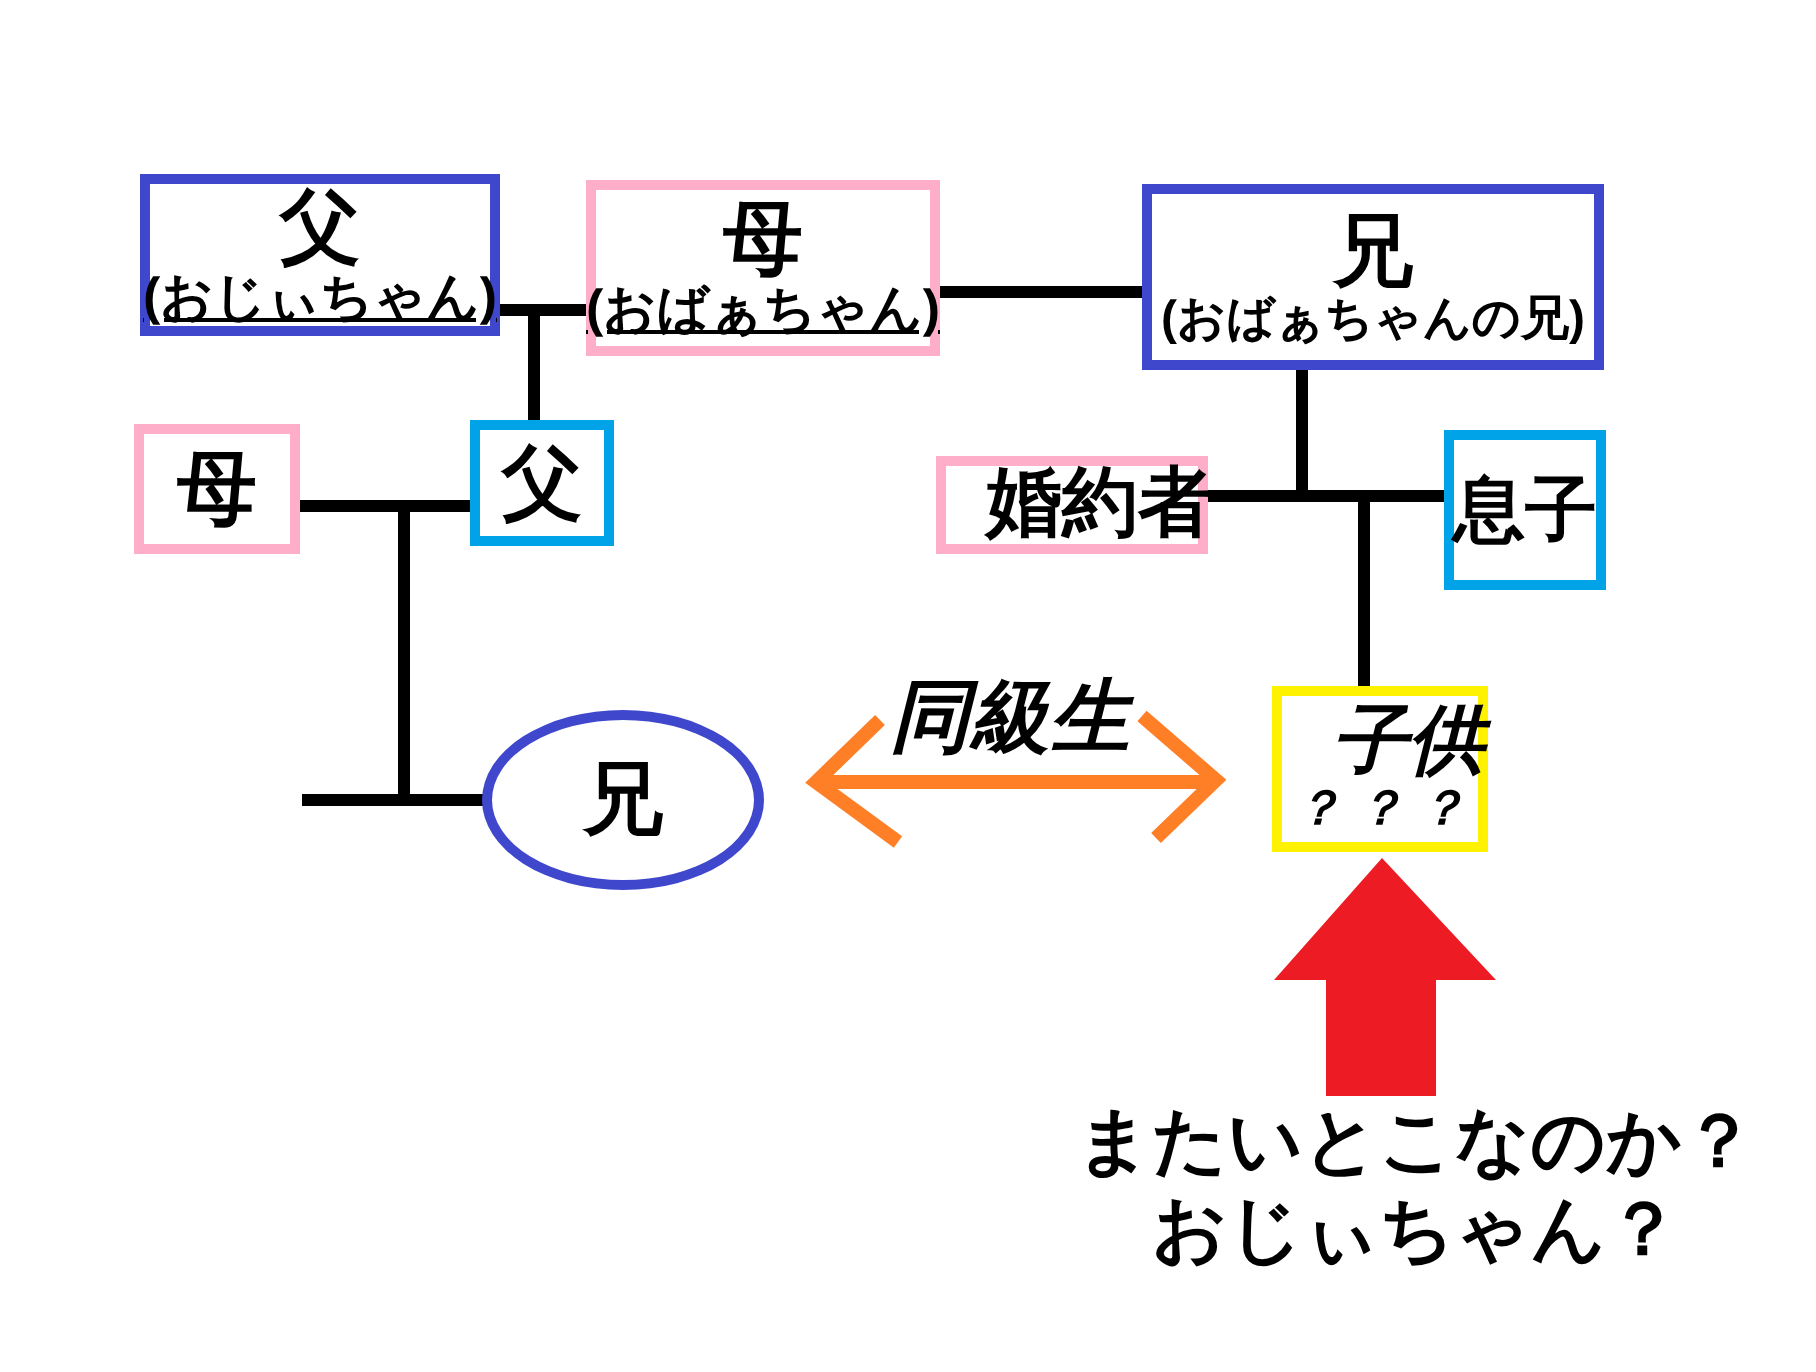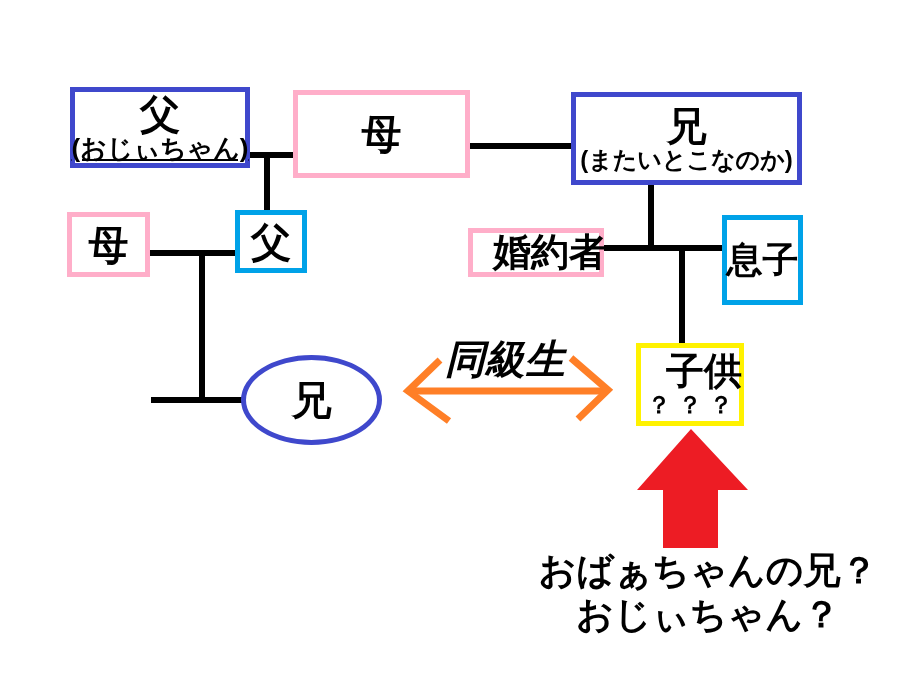--- a/index.html
+++ b/index.html
@@ -38,22 +38,22 @@
   .yellow { border-color: #FFF200; }
   .green  { border-color: #22B14C; }
   .ellipse { border-radius: 50%; }
 
   .n-grandfather { left: 70px;  top: 87px;  width: 180px; height: 81px; }
   .n-grandmother { left: 293px; top: 90px;  width: 177px; height: 88px; }
   .n-grandma-bro { left: 571px; top: 92px;  width: 231px; height: 93px; }
   .n-mother      { left: 67px;  top: 212px; width: 83px;  height: 65px; }
   .n-father      { left: 235px; top: 210px; width: 72px;  height: 63px; }
   .n-fiancee     { left: 468px; top: 228px; width: 136px; height: 49px; }
-  .n-son         { left: 722px; top: 215px; width: 81px;  height: 90px; }
-  .n-child       { left: 636px; top: 343px; width: 108px; height: 83px; }
+  .n-son         { left: 722px; top: 215px; width: 81px;  height: 80px; }
+  .n-child       { left: 636px; top: 343px; width: 108px; height: 83px; font-style: italic; }
   .n-myself      { left: 41px;  top: 355px; width: 112px; height: 86px; }
   .n-brother     { left: 241px; top: 355px; width: 141px; height: 90px; }
 
   .label-xl  { font-size: 40px; }
   .label-lg  { font-size: 38px; margin-left: 28px; }
   .label-md  { font-size: 36px; }
   .label-sub { font-size: 26px; text-decoration: underline; }
   .label-sub-sm { font-size: 24px; }
   .label-qqq { font-size: 24px; letter-spacing: 7px; text-indent: 7px; }
   .nowrap { white-space: nowrap; }
@@ -85,25 +85,26 @@
   <div class="line l-parents-down-v"></div>
   <div class="line l-siblings-h"></div>
 
   <div class="node indigo n-grandfather">
     <div class="label-xl nowrap">父</div>
     <div class="label-sub nowrap">(おじぃちゃん)</div>
   </div>
 
   <div class="node pink n-grandmother">
     <div class="label-xl nowrap">母</div>
+    <div class="label-sub nowrap">(おばぁちゃん)</div>
   </div>
 
   <div class="node indigo n-grandma-bro">
     <div class="label-xl nowrap">兄</div>
-    <div class="label-sub-sm nowrap">(またいとこなのか)</div>
+    <div class="label-sub-sm nowrap">(おばぁちゃんの兄)</div>
   </div>
 
   <div class="node pink n-mother">
     <div class="label-xl nowrap">母</div>
   </div>
 
   <div class="node cyan n-father">
     <div class="label-xl nowrap">父</div>
   </div>
 
@@ -131,17 +132,17 @@
     <line x1="8" y1="39" x2="208" y2="39" stroke-width="7" stroke="#FF7F27"></line>
     <polyline points="40,8 8,39 49,69" stroke-width="7" fill="none" stroke="#FF7F27"></polyline>
     <polyline points="171,6 208,38 178,67" stroke-width="7" fill="none" stroke="#FF7F27"></polyline>
   </svg>
 
   <svg class="red-arrow" width="120" height="124" viewBox="0 0 120 124">
     <polygon points="58,2 115,63 85,63 85,121 30,121 30,63 4,63" fill="#ED1C24"></polygon>
   </svg>
 
   <div class="question-text">
-    <div class="nowrap">おばぁちゃんの兄？</div>
+    <div class="nowrap">またいとこなのか？</div>
     <div class="nowrap">おじぃちゃん？</div>
   </div>
 
 </div>
 
 </body></html>

